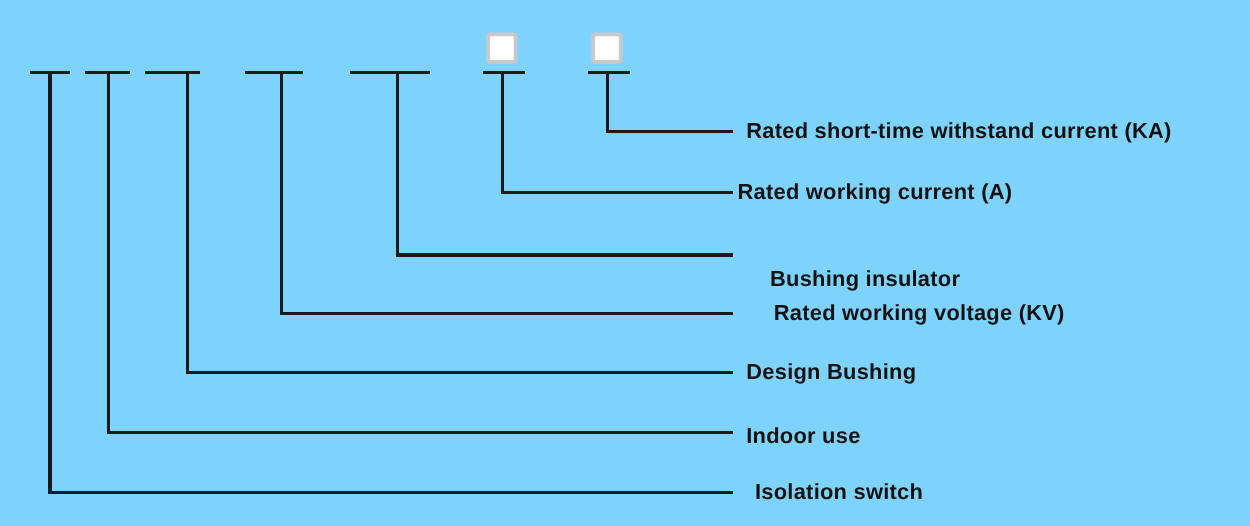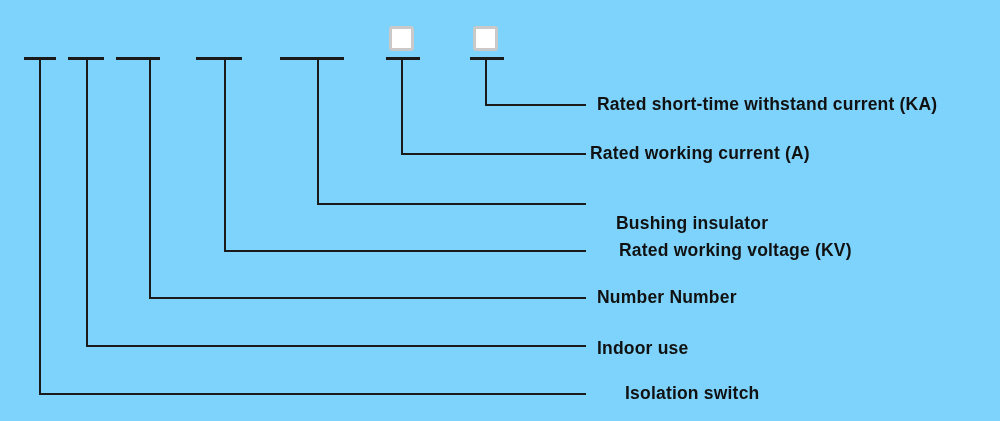--- a/index.html
+++ b/index.html
@@ -114,18 +114,18 @@
         <line x1="40" y1="58" x2="40" y2="394" stroke="#1a1a1a" stroke-width="2.6" shape-rendering="crispEdges"></line>
         <line x1="38.7" y1="394" x2="586" y2="394" stroke="#1a1a1a" stroke-width="2.6" shape-rendering="crispEdges"></line>
       </g>
     </svg>
 
   <div id="label-layer">
       <div class="label" style="left: 597px; top: 96px; color: rgb(17, 17, 17);">Rated short-time withstand current (KA)</div>
       <div class="label" style="left: 590px; top: 145px; color: rgb(17, 17, 17);">Rated working current (A)</div>
       <div class="label" style="left: 616px; top: 195px; color: rgb(17, 17, 17); margin-top: 20px;">Bushing insulator</div>
       <div class="label" style="left: 619px; top: 242px; color: rgb(17, 17, 17);">Rated working voltage (KV)</div>
-      <div class="label" style="left: 597px; top: 289px; color: rgb(17, 17, 17);">Number Number</div>
+      <div class="label" style="left: 597px; top: 289px; color: rgb(17, 17, 17);">Design Bushing</div>
       <div class="label" style="left: 597px; top: 340px; color: rgb(17, 17, 17);">Indoor use</div>
-      <div class="label" style="left: 604px; top: 385px; color: rgb(17, 17, 17); margin-left: 21px;">Isolation switch</div>
+      <div class="label" style="left: 604px; top: 385px; color: rgb(17, 17, 17);">Isolation switch</div>
     </div>
 
 </div>
 
 </body></html>

